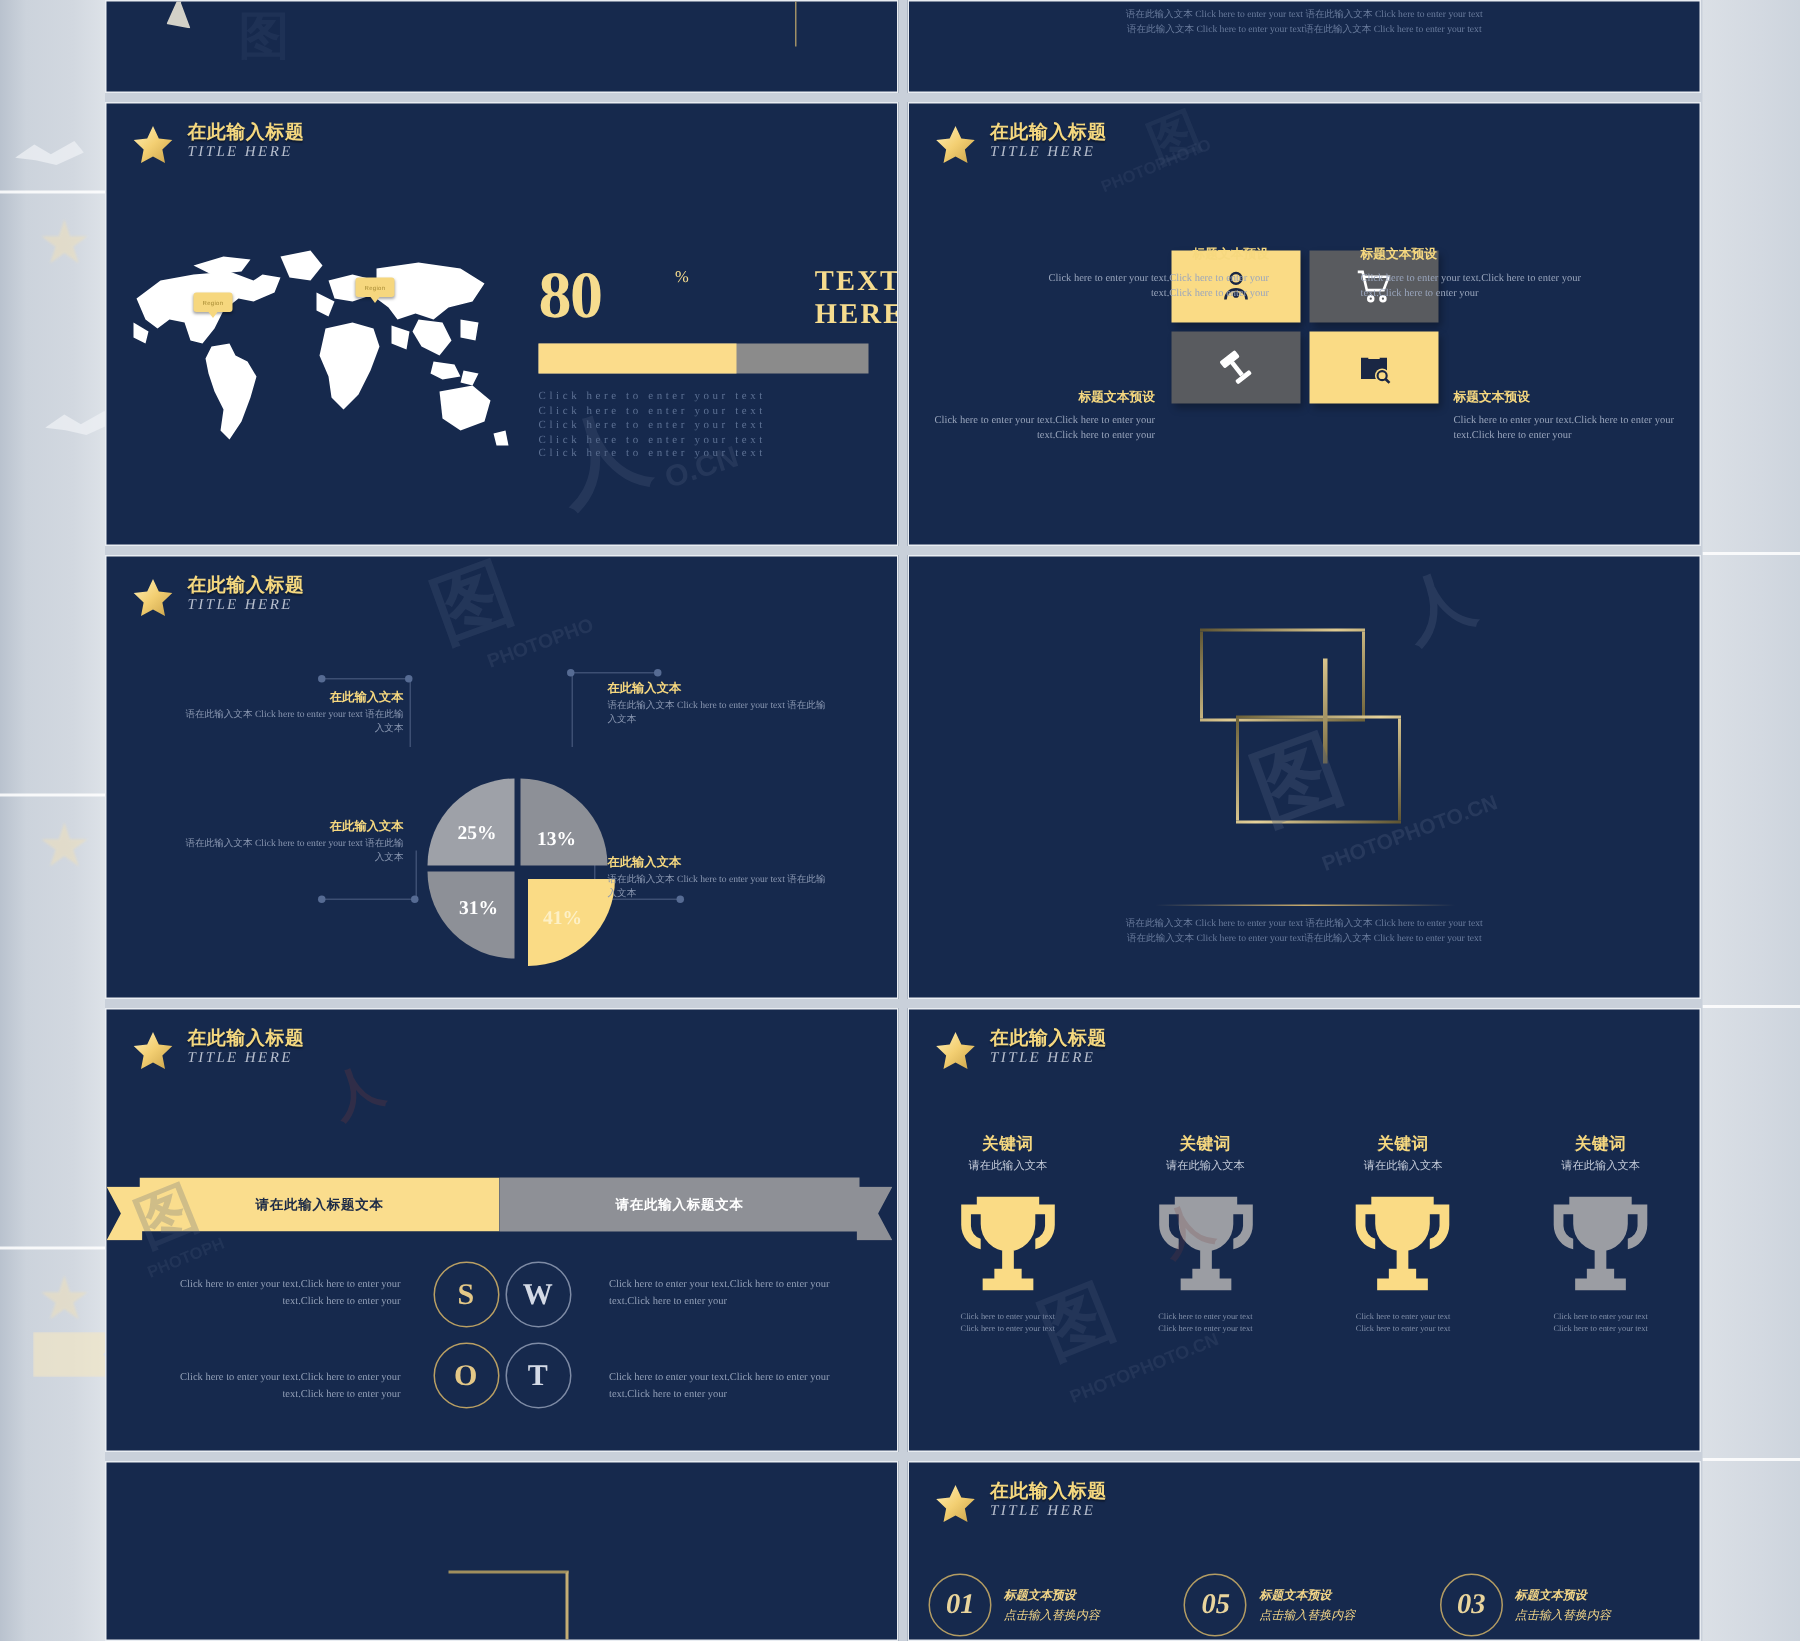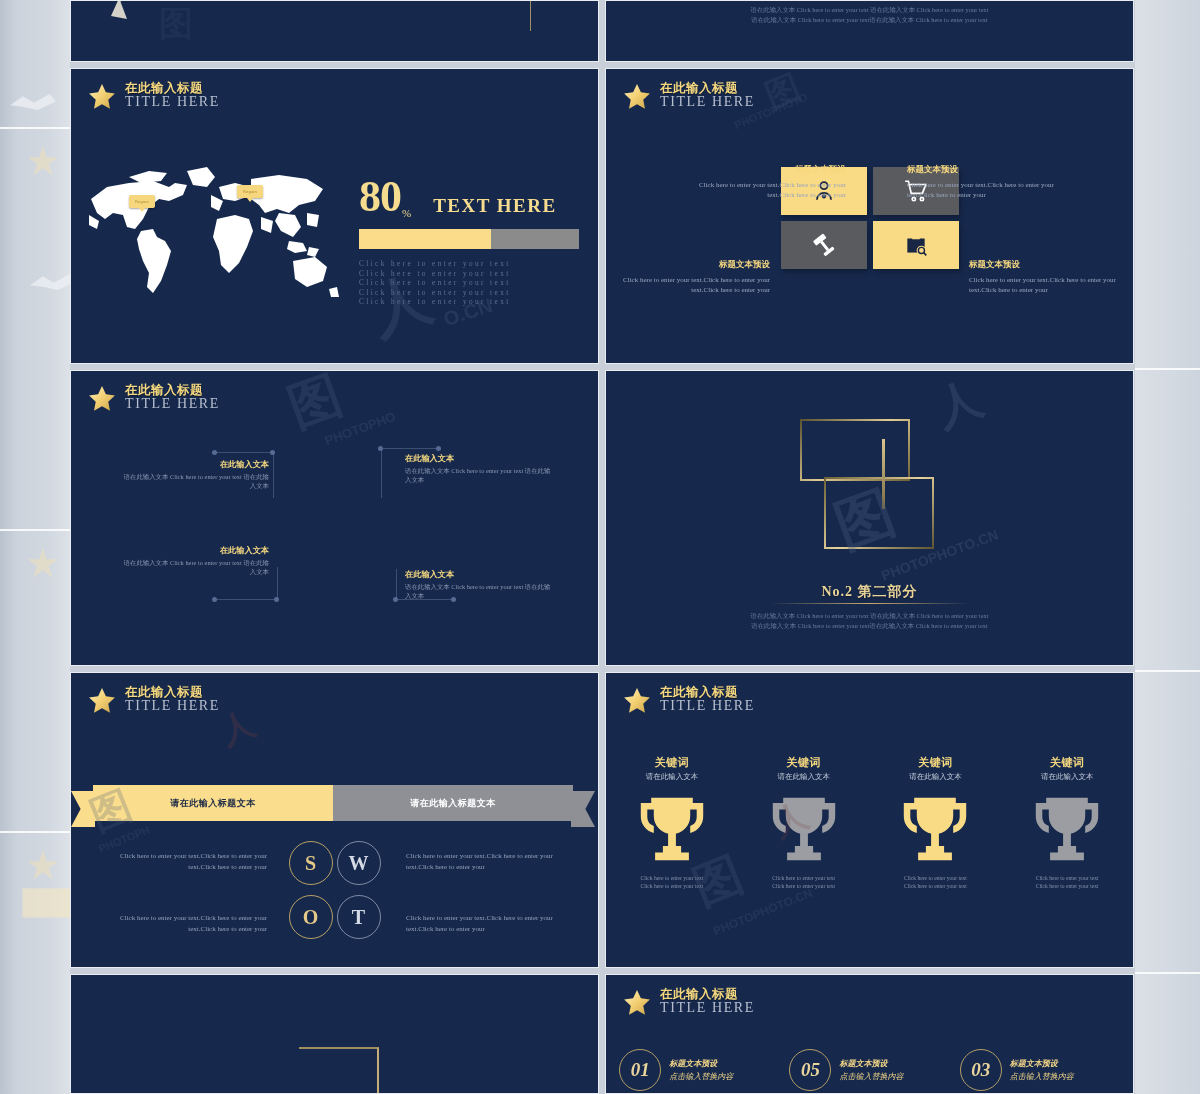--- a/index.html
+++ b/index.html
@@ -38,39 +38,39 @@
   }
   .slide.partial-top { height: 62px; }
   .slide.partial-bot { height: 120px; }
   .rowgap { height: 6px; }
 
   
   .sld-title { position:absolute; left:16px; top:12px; display:flex; align-items:flex-start; gap:8px; }
   .star-ico { width: 30px; height: 30px; margin-top:1px; flex:0 0 auto; }
   .ttl-cn { color:#f5d87f; font-size:12.5px; font-weight:bold; letter-spacing:.5px;
             font-family:"Liberation Sans", sans-serif; line-height:14px; text-shadow:0 1px 1px rgba(0,0,0,.4);}
-  .ttl-en { color:#b8bfce; font-size:14px; letter-spacing:1.6px; line-height:14px;
-            font-family:"Liberation Serif", serif; }
+  .ttl-en { color:#b8bfce; font-size:10px; letter-spacing:1.6px; line-height:14px;
+            font-family:"Liberation Serif", serif;font-style:italic; }
 
   
   .map-wrap { position:absolute; left:12px; top:88px; width:260px; height:150px; }
   .map-wrap svg { width:100%; height:100%; }
   .map-pin { position:absolute; background:#f6d77e; color:#a78a33; font-size:4px;
              padding:4px 6px; border-radius:2px; line-height:5px; letter-spacing:.2px;
              box-shadow:0 1px 2px rgba(0,0,0,.35); }
   .map-pin:after { content:""; position:absolute; left:50%; bottom:-4px; margin-left:-3px;
                    border-left:3px solid transparent;border-right:3px solid transparent;
                    border-top:4px solid #f6d77e; }
-  .pct-row { position:absolute; left:288px; top:108px; display:flex; align-items:flex-end; }
+  .pct-row { position:absolute; left:288px; top:108px; display:flex; align-items:flex-start;gap:48px; }
   .pct-num { font-family:"Liberation Serif", serif; font-size:44px; font-weight:bold;
              color:#f6dc8e; line-height:40px; letter-spacing:-1px; }
   .pct-sign { font-family:"Liberation Serif", serif; font-size:11px; color:#f6dc8e; margin-left:1px;
               position:relative; top:2px;}
   .pct-text { font-family:"Liberation Serif", serif; font-size:19px; font-weight:bold; color:#f6dc8e;
-              margin-left:22px; letter-spacing:1.5px; }
+              margin-left:36px; letter-spacing:1.5px; }
   .bar { position:absolute; left:288px; top:160px; width:220px; height:20px; background:#8b8b8b;
          display:flex; }
   .bar-fill { background:#fbdc8b; height:100%; }
   .lorem { position:absolute; left:288px; top:190px; width:226px;
            color:#5d7194; font-size:7.3px; line-height:9.5px; letter-spacing:2.4px;
            font-family:"Liberation Serif", serif; }
   .lorem div { white-space:nowrap; }
 
   
   .tiles { position:absolute; left:50%; top:98px; transform:translateX(-50%);
@@ -370,20 +370,36 @@
       <div class="leader" style="left:144px;top:228px;width:62px"></div>
       <div class="leader-v" style="left:206px;top:196px;height:33px"></div>
       <div class="dot" style="left:141px;top:226px"></div>
       <div class="dot" style="left:203px;top:226px"></div>
 
       <div class="leader" style="left:325px;top:228px;width:58px"></div>
       <div class="leader-v" style="left:325px;top:198px;height:31px"></div>
       <div class="dot" style="left:322px;top:226px"></div>
       <div class="dot" style="left:380px;top:226px"></div>
 
+      <div class="pie-holder">
+        <svg viewBox="-10 -10 140 140" width="140" height="140">
+
+          <path d="M60 60 L60 2 A58 58 0 0 0 2 60 Z" fill="#9ea1a8" transform="translate(-2,-2)"></path>
+
+          <path d="M60 60 L118 60 A58 58 0 0 0 60 2 Z" fill="#8d9097" transform="translate(2,-2)"></path>
+
+          <path d="M60 60 L2 60 A58 58 0 0 0 60 118 Z" fill="#8d9097" transform="translate(-2,2)"></path>
+
+          <path d="M60 60 L60 118 A58 58 0 0 0 118 60 Z" fill="#fadb85" transform="translate(7,7)"></path>
+          <text x="33" y="40" fill="#ffffff" font-size="13" font-weight="bold" font-family="Liberation Serif, serif" text-anchor="middle">25%</text>
+          <text x="86" y="44" fill="#ffffff" font-size="13" font-weight="bold" font-family="Liberation Serif, serif" text-anchor="middle">13%</text>
+          <text x="34" y="90" fill="#ffffff" font-size="13" font-weight="bold" font-family="Liberation Serif, serif" text-anchor="middle">31%</text>
+          <text x="90" y="97" fill="#fdf0c6" font-size="13" font-weight="bold" font-family="Liberation Serif, serif" text-anchor="middle">41%</text>
+        </svg>
+      </div>
 
       <div class="pie-lbl pl-tl">
         <div class="ph">在此输入文本</div>
         <div class="pp">语在此输入文本 Click here to enter your text 语在此输入文本</div>
       </div>
       <div class="pie-lbl pl-tr">
         <div class="ph">在此输入文本</div>
         <div class="pp">语在此输入文本 Click here to enter your text 语在此输入文本</div>
       </div>
       <div class="pie-lbl pl-bl">
@@ -400,21 +416,20 @@
 
     <div class="slide">
       <div class="frame-art" style="top:48px;width:160px;height:150px;">
         <div style="position:absolute;left:10px;top:0;width:110px;height:62px;
                     border:2px solid #8a7b50;border-image:linear-gradient(140deg,#5d5433,#e0cb92,#6c6139) 1;"></div>
         <div style="position:absolute;left:34px;top:58px;width:110px;height:72px;
                     border:2px solid #8a7b50;border-image:linear-gradient(140deg,#6c6139,#e6d29a,#5d5433) 1;"></div>
         <div style="position:absolute;left:92px;top:20px;width:3px;height:70px;
                     background:linear-gradient(180deg,#d9c48c,#7a6d44);"></div>
       </div>
-      <div class="sec-title" style="top:212px;">No.2 第二部分</div>
       <div class="sec-rule" style="top:232px;"></div>
       <div class="sec-sub" style="top:240px;">
         <div>语在此输入文本 Click here to enter your text 语在此输入文本 Click here to enter your text</div>
         <div>语在此输入文本 Click here to enter your text语在此输入文本 Click here to enter your text</div>
       </div>
       <div class="wm" style="left:330px;top:2px;font-size:46px;transform:rotate(-20deg);opacity:.34">人</div>
       <div class="wm" style="left:230px;top:110px;font-size:58px;transform:rotate(-20deg);opacity:.34">图</div>
       <div class="wm" style="left:272px;top:176px;font-size:14px;transform:rotate(-20deg);opacity:.34;font-family:'Liberation Sans',sans-serif">PHOTOPHOTO.CN</div>
     </div>
   </div>

